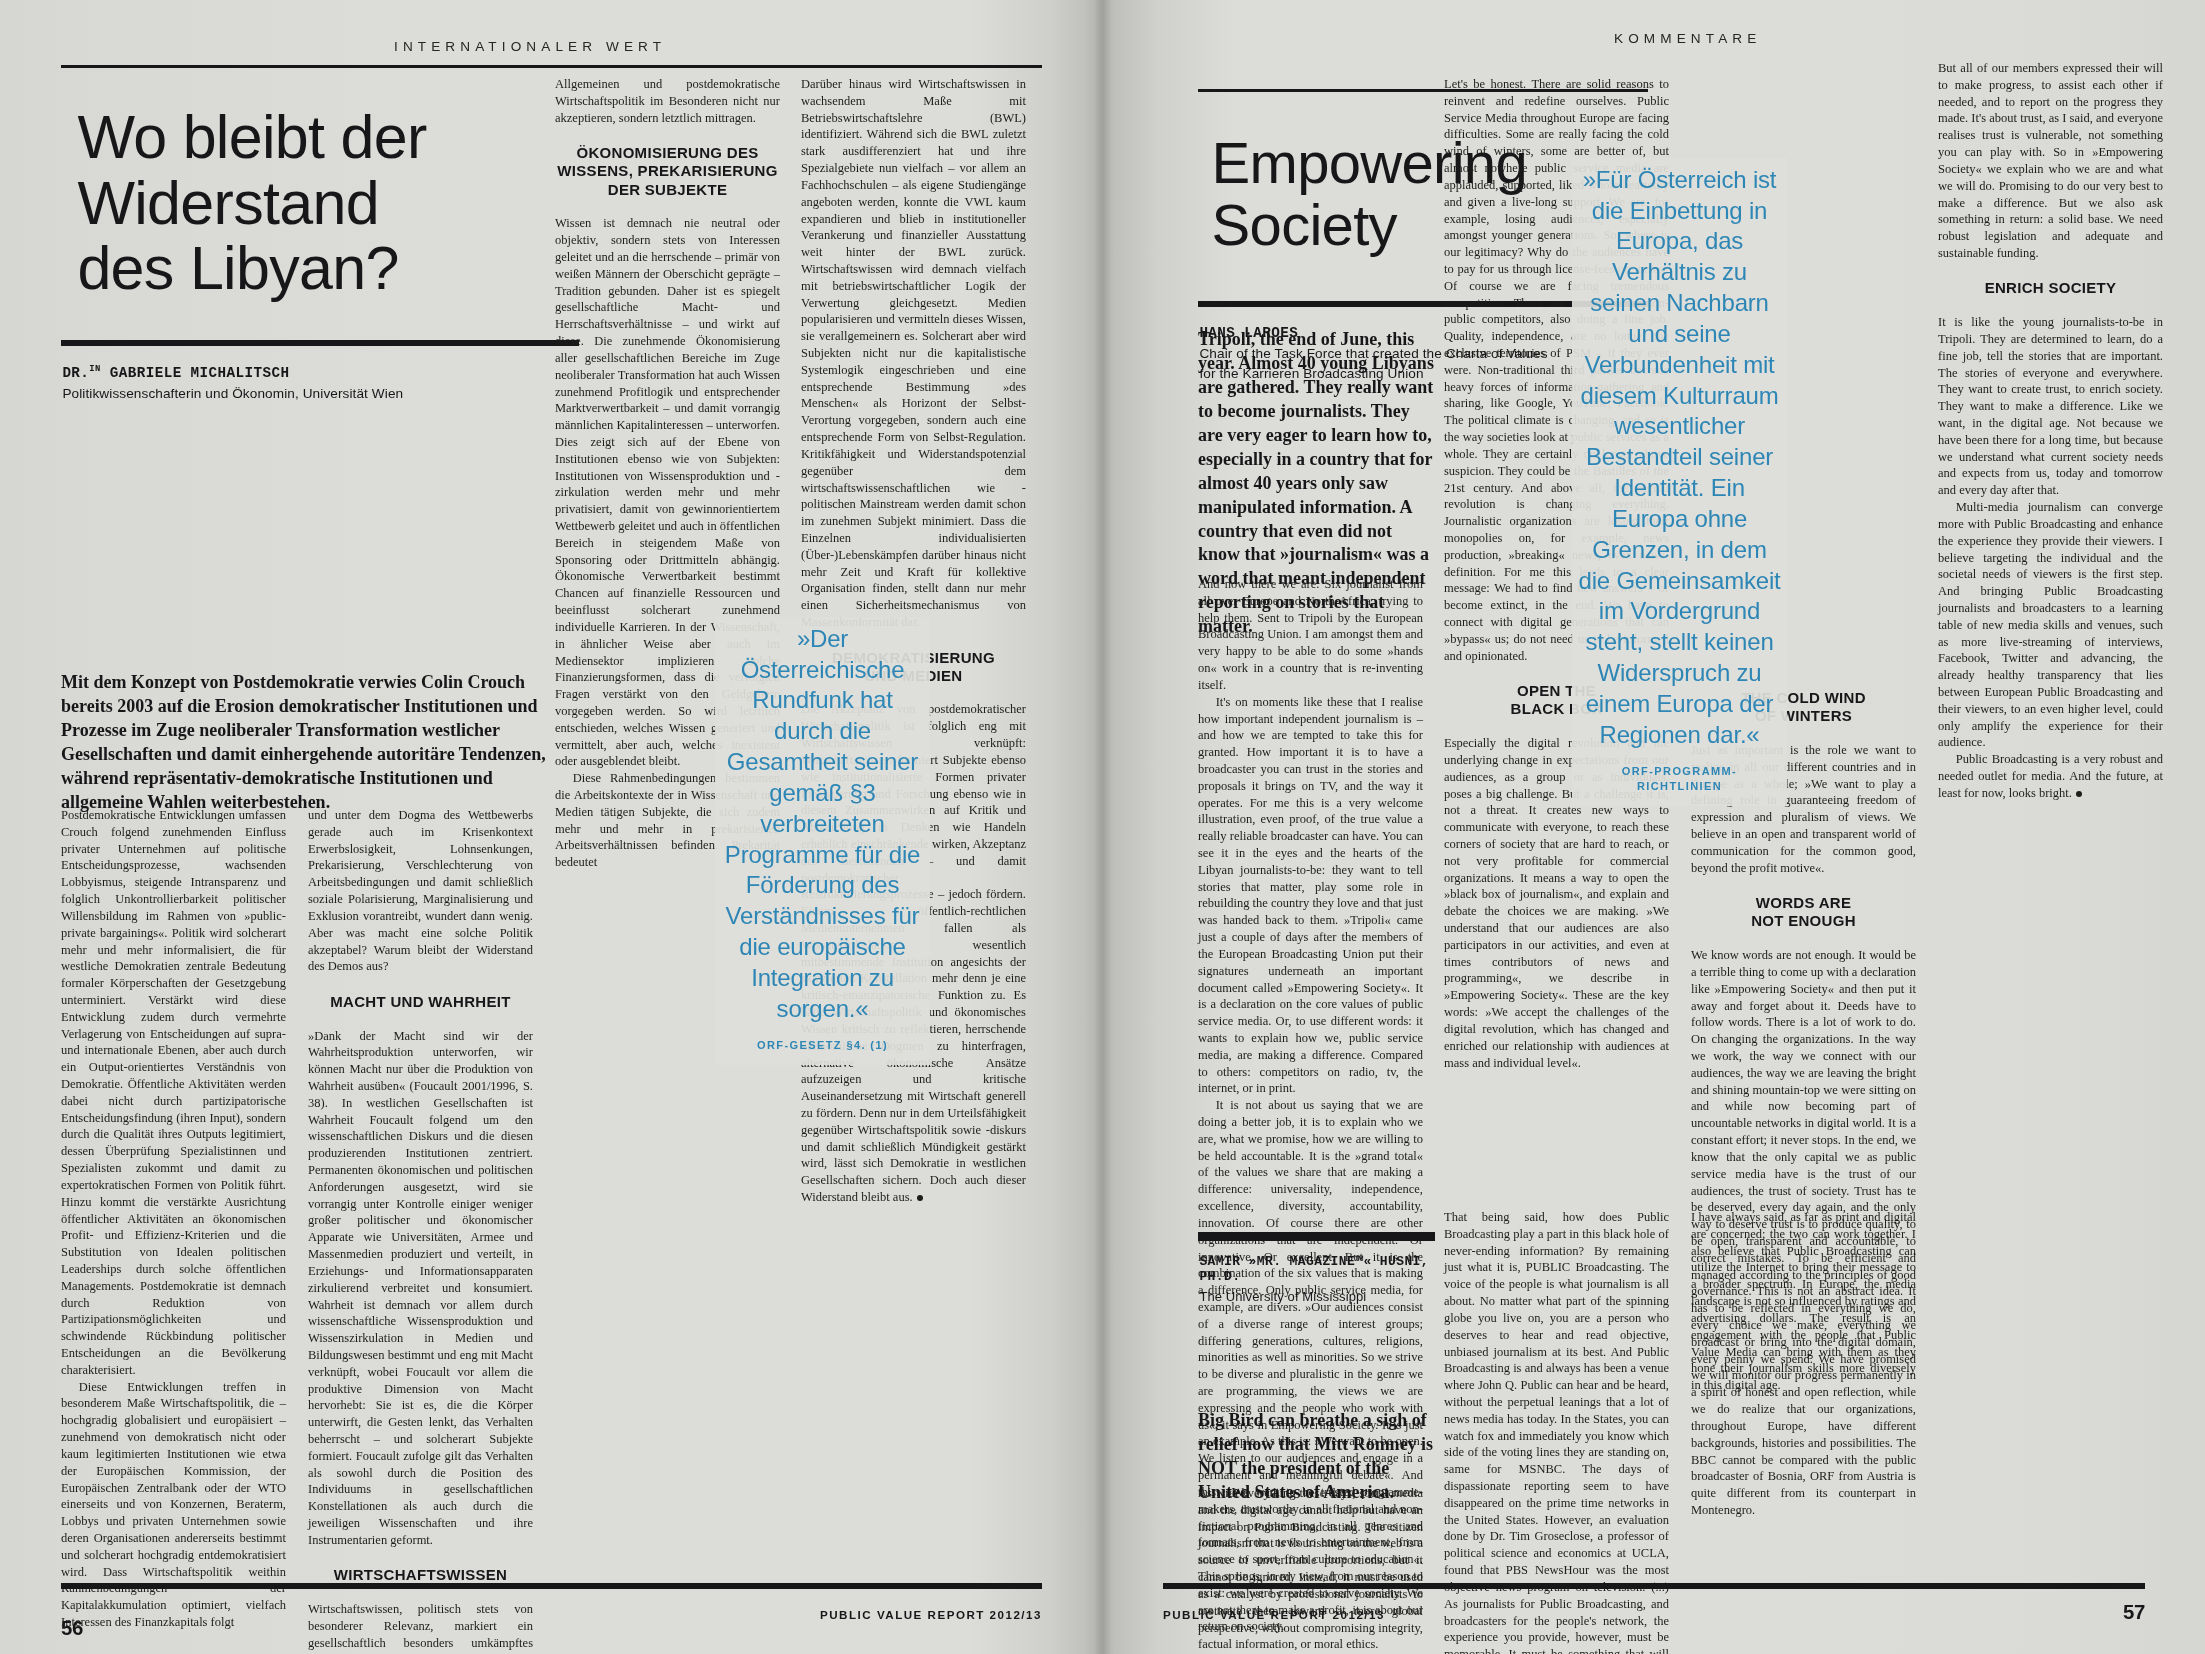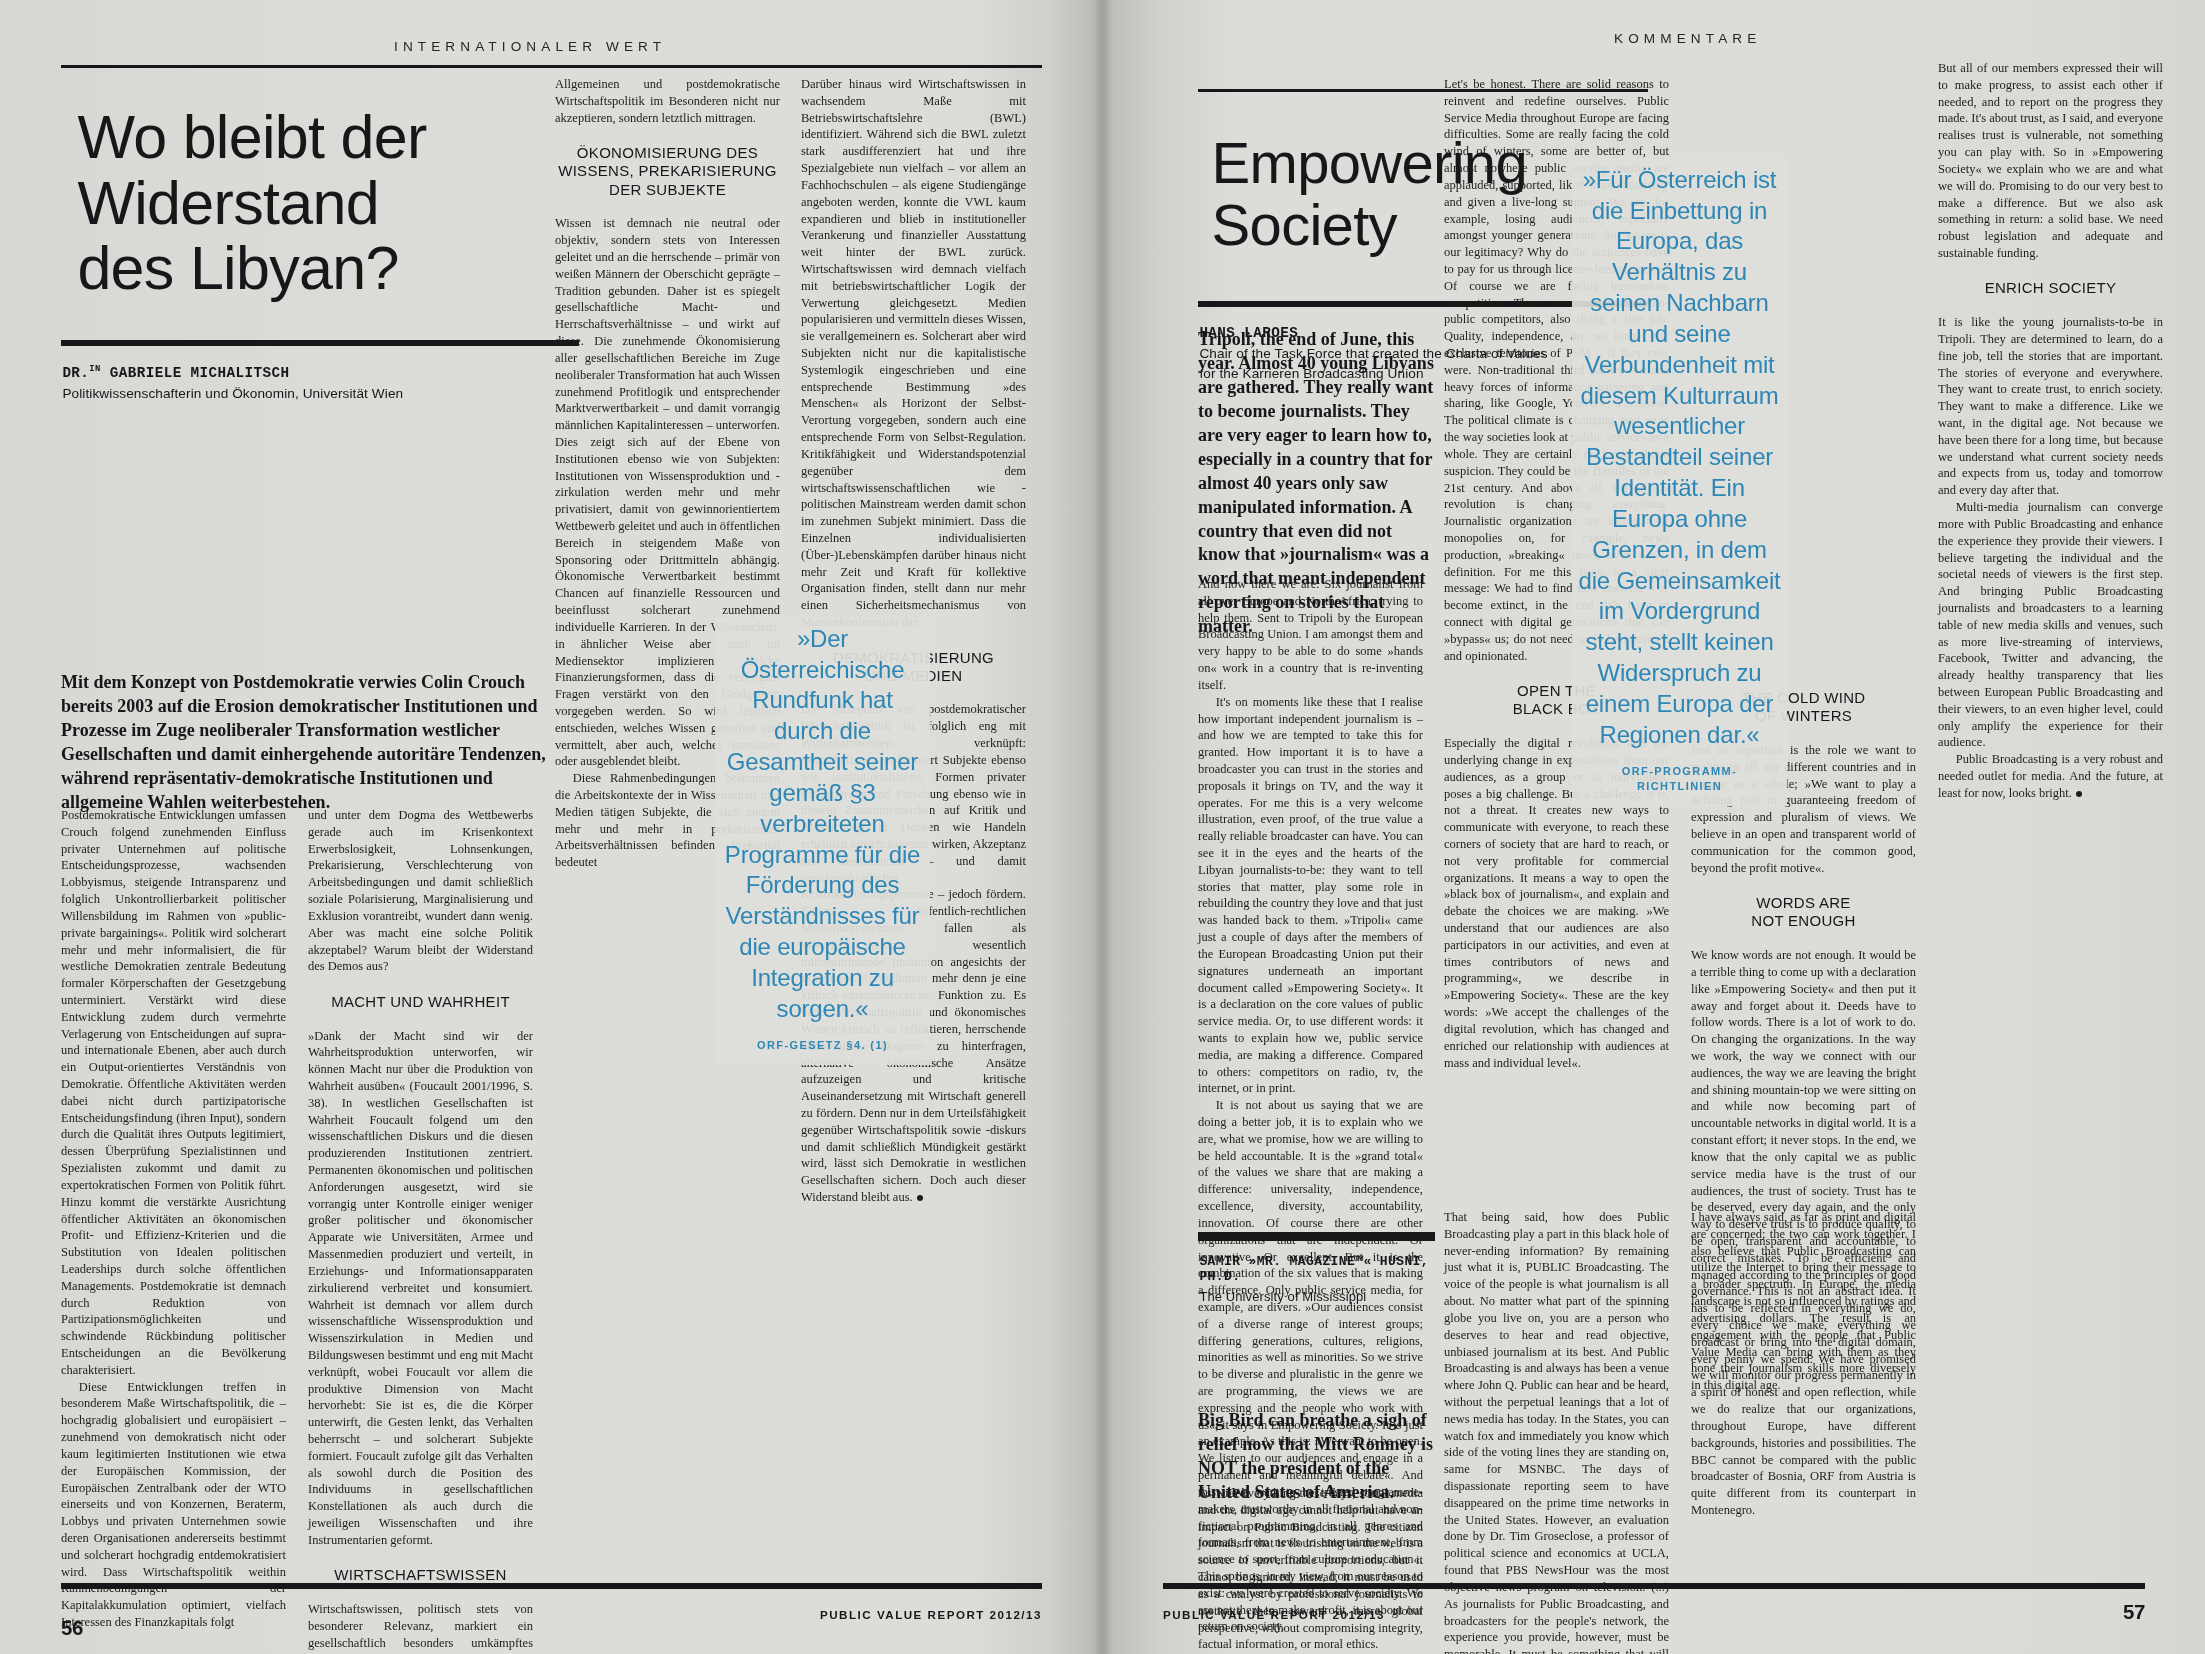--- a/index.html
+++ b/index.html
@@ -64,21 +64,21 @@
   
   .col{
     position:absolute;font-family:"Liberation Serif",serif;
     font-size:12.5px;line-height:1.345;color:#1d1d1b;
     text-align:justify;-webkit-hyphens:auto;hyphens:auto;
   }
   .col p{margin:0;text-indent:0;}
   .col p + p{margin-top:0;text-indent:17.7px;}
   .col p.noind{text-indent:0;}
   .sect{
-    font-family:"Liberation Sans",sans-serif;font-weight:400;
+    font-family:"Liberation Sans",sans-serif;font-weight:700;
     font-size:15px;letter-spacing:0.3px;color:#17171a;text-align:center;
     text-transform:uppercase;line-height:1.22;
     margin:17.7px 0 16.4px 0;text-indent:0;
   }
   .sect.first{margin-top:0;}
 
   
   .pull{
     position:absolute;font-family:"Liberation Sans",sans-serif;font-weight:300;
     color:#2d86b5;text-align:center;

